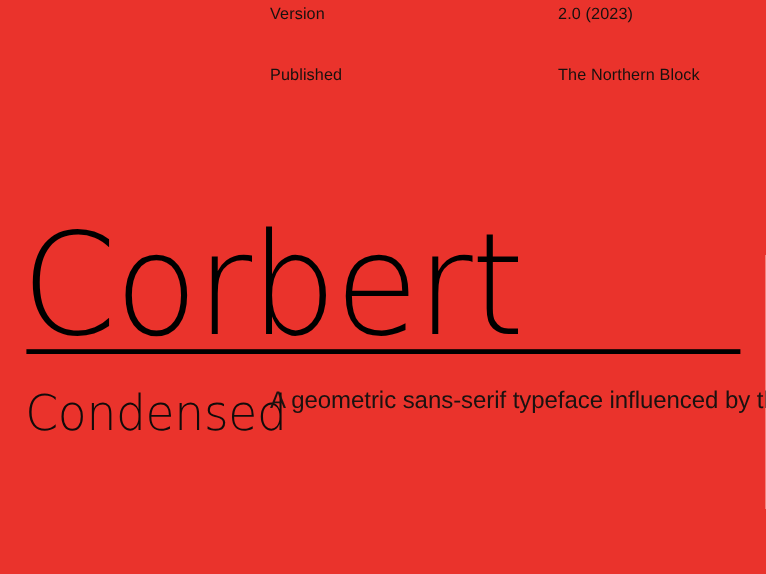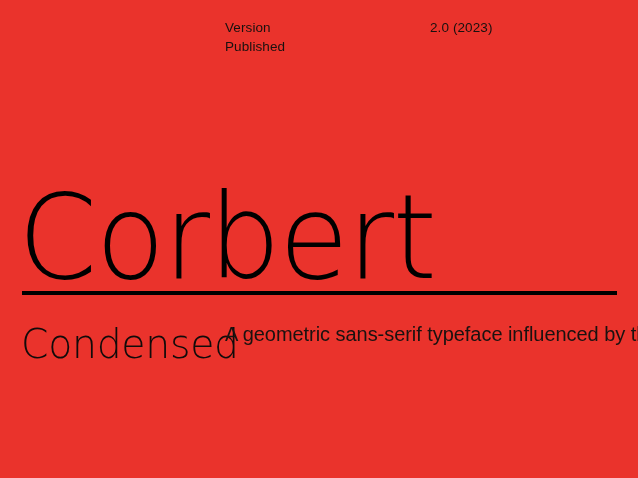--- a/index.html
+++ b/index.html
@@ -20,25 +20,26 @@
     width: 638px;
     height: 478px;
     background: #ea332c;
     box-sizing: border-box;
   }
 
   
   .meta {
     position: absolute;
     left: 225px;
-    top: 20px;
+    top: 4px;
     display: grid;
     grid-template-columns: 205px auto;
     row-gap: 3px;
     column-gap: 0;
+    gap: 35px;
   }
 
   .meta-cell {
     font-family: "Liberation Sans", sans-serif;
     font-size: 13.5px;
     line-height: 16px;
     color: #18110f;
     letter-spacing: 0.1px;
     white-space: nowrap;
   }
@@ -102,20 +103,21 @@
 </style>
 </head>
 <body>
 
 <div id="poster">
 
   <div class="meta">
     <div class="meta-cell">Version</div>
     <div class="meta-cell">2.0 (2023)</div>
     <div class="meta-cell">Published</div>
+    <div class="meta-cell">The Northern Block</div>
   </div>
 
   <div class="headline">Corbert</div>
 
   <div class="divider"></div>
 
   <div class="subtitle">Condensed</div>
 
   <div class="description">
     <span class="line">A geometric sans-serif typeface influenced by the</span>

